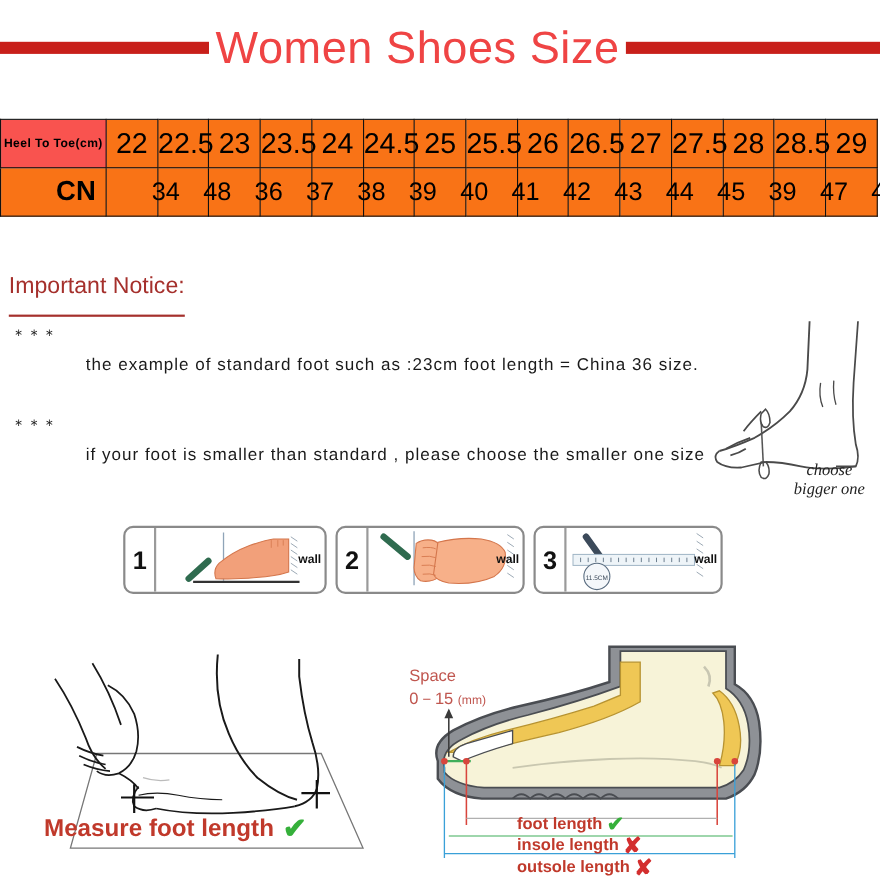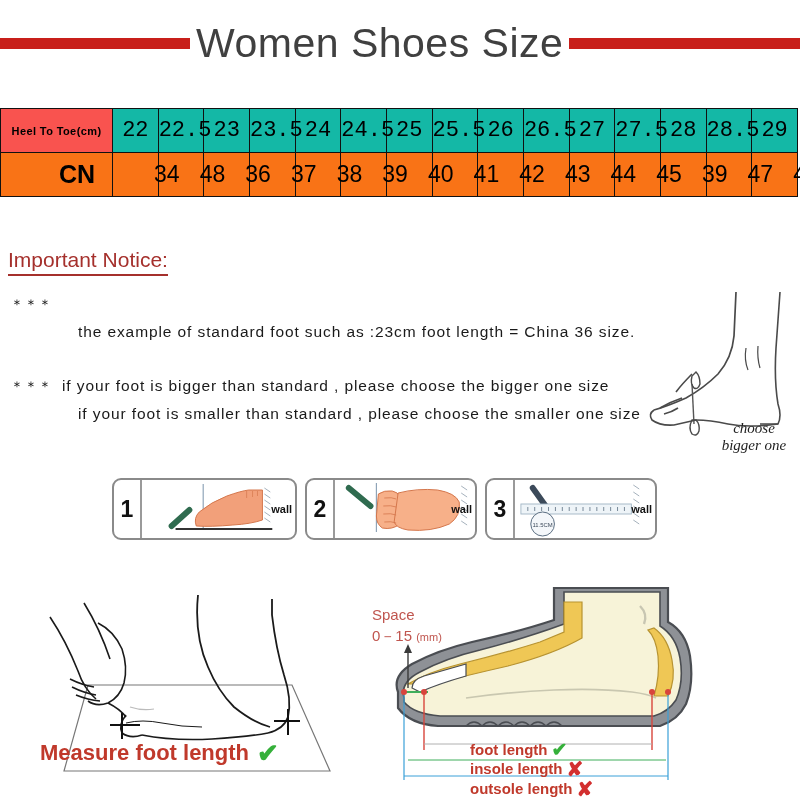--- a/index.html
+++ b/index.html
@@ -18,21 +18,21 @@
     width: 800px; height: 58px;
     display: flex; align-items: center;
   }
   .title-bar {
     height: 11px;
     background: #c81f1a;
   }
   .title-bar.left  { width: 190px; }
   .title-bar.right { flex: 1 1 auto; }
   .title-text {
-    color: #404040;
+    color: #ef4444;
     font-size: 41px;
     font-weight: 400;
     letter-spacing: 0.5px;
     white-space: nowrap;
     padding: 0 6px;
     font-family: "Liberation Sans", sans-serif;
   }
 
   
   .size-table {
@@ -44,55 +44,54 @@
   }
   .size-table td {
     border: 1.6px solid #111;
     text-align: center;
     vertical-align: middle;
     height: 44px;
     font-family: "Liberation Sans", sans-serif;
   }
   td.rowlabel {
     background: #f9534f;
-    width: 112px;
+    width: 96px;
     color: #000;
   }
   td.rowlabel.head {
     font-size: 11px;
     font-weight: bold;
     letter-spacing: 0.4px;
   }
   td.rowlabel.cn {
     font-size: 25px;
     font-weight: bold;
   }
   td.cm {
-    background: #14b8a6;
-    font-size: 22px;
+    background: #f97316;
+    font-size: 26px;
     color: #000;
     font-weight: 400;
-    font-family: Liberation Mono, monospace;
   }
   td.cn {
     background: #f97316;
     font-size: 23px;
     color: #000;
     font-weight: 400;
     padding-left: 41px;
   }
 
   
   .notice-title {
     position: absolute;
     top: 248px; left: 8px;
     color: #a5302c;
     font-size: 21px;
     border-bottom: 2px solid #a5302c;
-    padding-bottom: 2px;
+    padding-bottom: 14px;
     font-family: "Liberation Sans", sans-serif;
   }
   .notice-block { position: absolute; left: 10px; }
   .notice-block.b1 { top: 290px; }
   .notice-block.b2 { top: 372px; }
   .notice-line {
     display: flex;
     font-size: 15.5px;
     color: #1a1a1a;
     letter-spacing: 0.9px;
@@ -304,21 +303,20 @@
   </div>
   <div class="notice-line indent">
     <span class="stars blank">＊＊＊</span>
     <span class="body">the  example  of  standard  foot  such  as  :23cm  foot  length  =  China 36 size.</span>
   </div>
 </div>
 
 <div class="notice-block b2">
   <div class="notice-line">
     <span class="stars">＊＊＊</span>
-    <span class="body">if  your  foot  is  bigger  than  standard ,  please  choose  the  bigger  one  size</span>
   </div>
   <div class="notice-line indent">
     <span class="stars blank">＊＊＊</span>
     <span class="body">if  your  foot  is  smaller  than  standard ,  please  choose  the  smaller  one  size</span>
   </div>
 </div>
 
 <div class="foot-sketch">
   <svg viewBox="0 0 152 168" width="152" height="168" fill="none" stroke="#4a4a4a" stroke-width="1.6">
     <path d="M132 4 L128 60 Q126 92 130 116 Q134 128 130 136 L112 136"></path>

